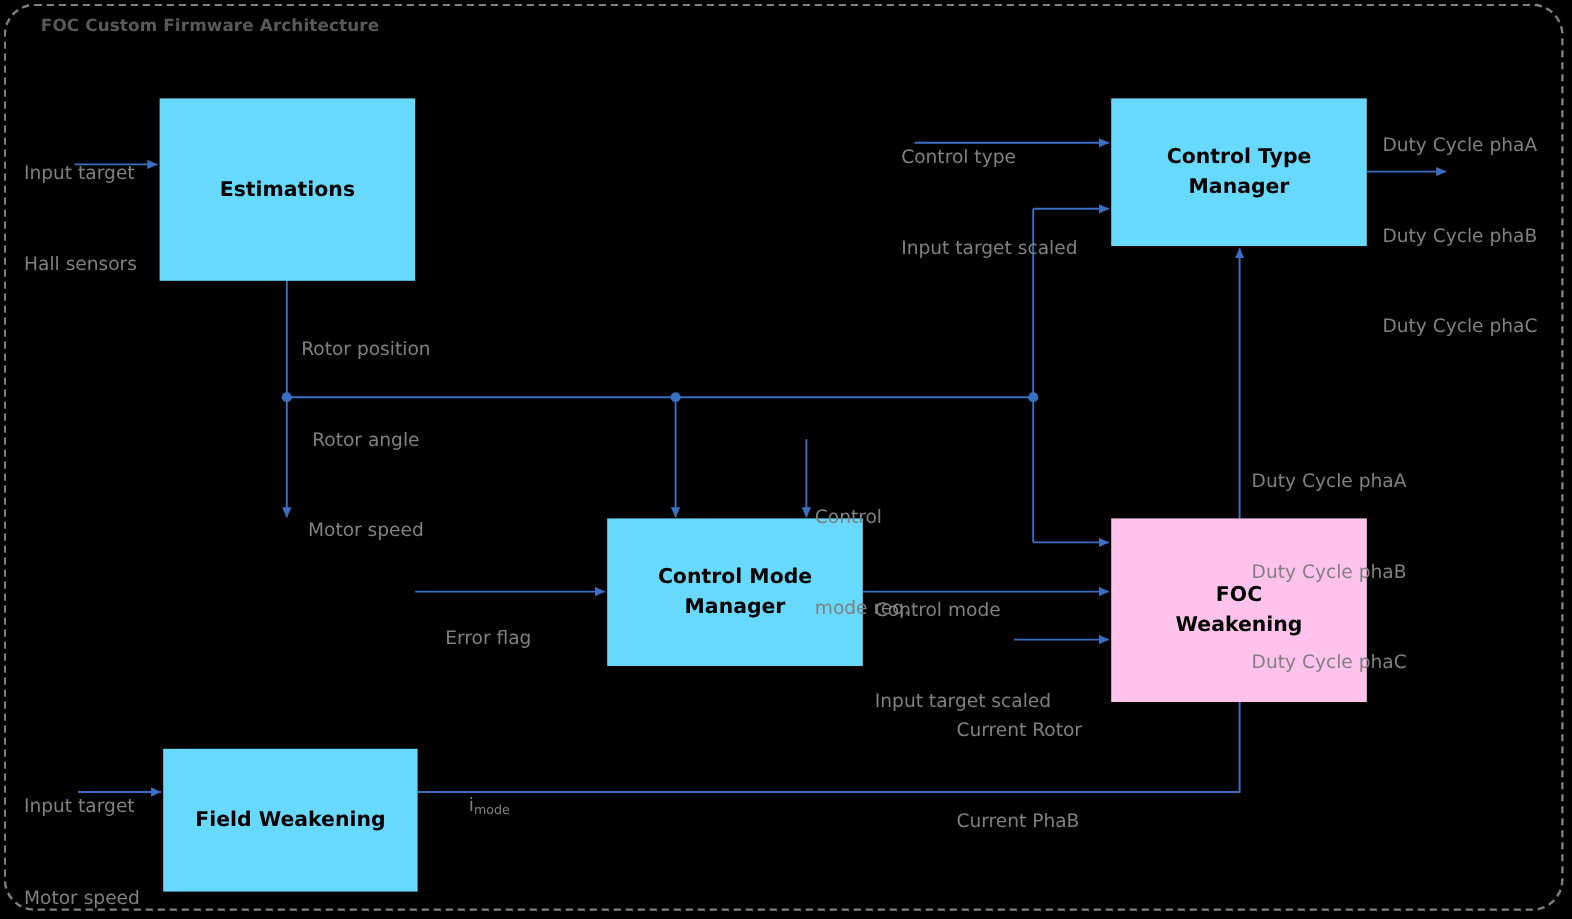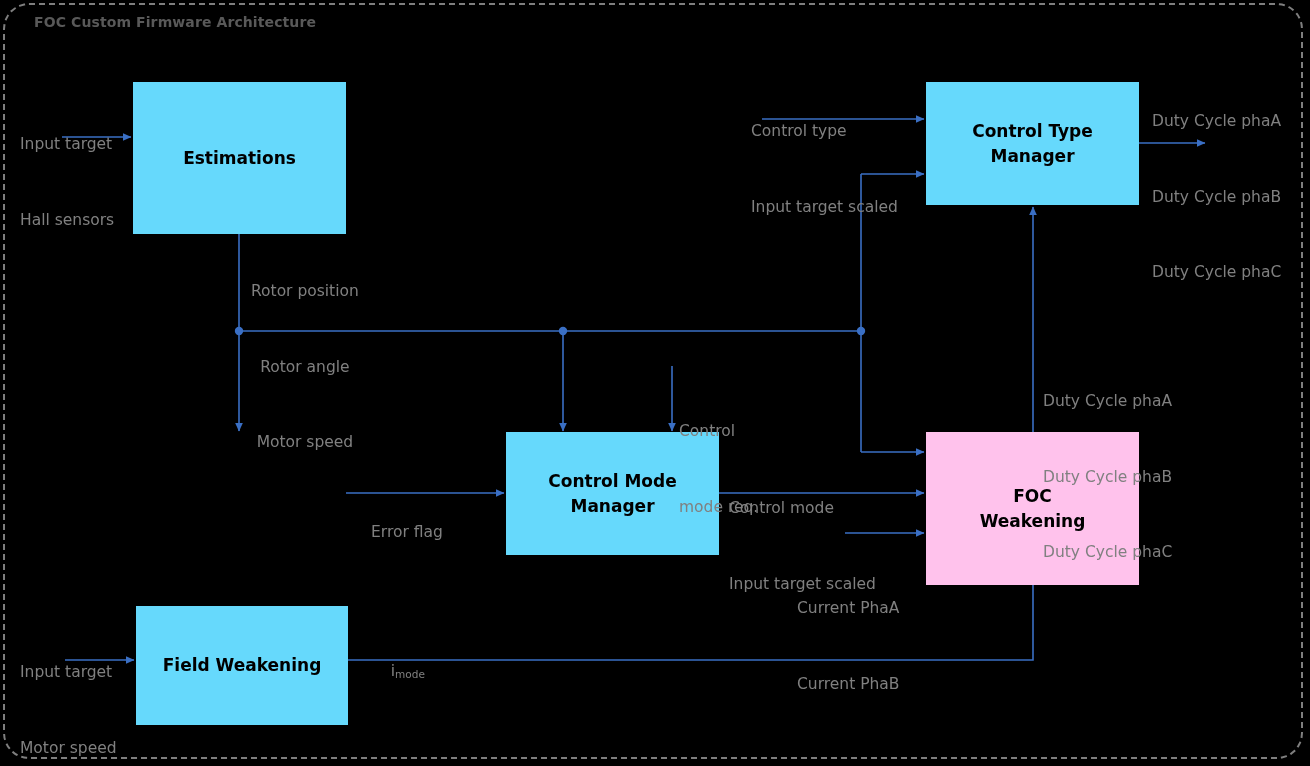--- a/index.html
+++ b/index.html
@@ -148,21 +148,21 @@
     </span>
   </div>
 
   <div class="block pink" style="left:926px; top:432px; width:213px; height:153px;">
     <span style="display:block;">
       <span style="display:block;">FOC</span>
       <span style="display:block;">Weakening</span>
     </span>
   </div>
 
-  <div class="block blue" style="left:136px; top:606px; width:212px; height:119px;">
+  <div class="block blue" style="left:136px; top:624px; width:212px; height:119px;">
     <span>Field Weakening</span>
   </div>
 
   <div class="label" style="left:20px; top:82px;">
     <span style="display:block;">Input target</span>
     <span style="display:block;">Hall sensors</span>
   </div>
 
   <div class="label" style="left:251px; top:229px;text-align:center;">
     <span style="display:block;">Rotor position</span>
@@ -195,21 +195,21 @@
   <div class="label" style="left:371px; top:470px;">
     <span style="display:block;">Error flag</span>
   </div>
 
   <div class="label" style="left:729px; top:446px;">
     <span style="display:block;">Control mode</span>
     <span style="display:block;">Input target scaled</span>
   </div>
 
   <div class="label" style="left:797px; top:546px;">
-    <span style="display:block;">Current PhaA</span>
+    <span style="display:block;">Current Rotor</span>
     <span style="display:block;">Current PhaB</span>
   </div>
 
   <div class="label" style="left:20px; top:610px;">
     <span style="display:block;">Input target</span>
     <span style="display:block;">Motor speed</span>
   </div>
 
   <div class="label" style="left:371px; top:634px;">
     <span>i</span><span class="sub">mode</span>

